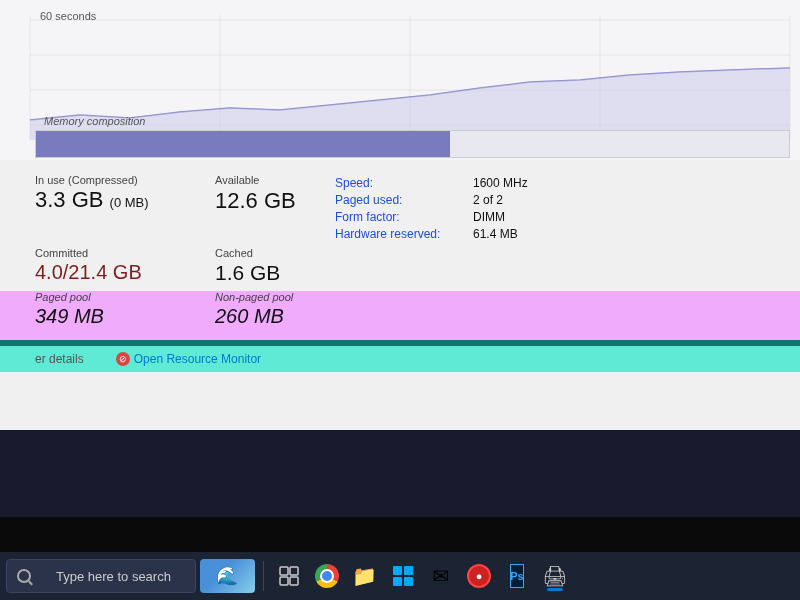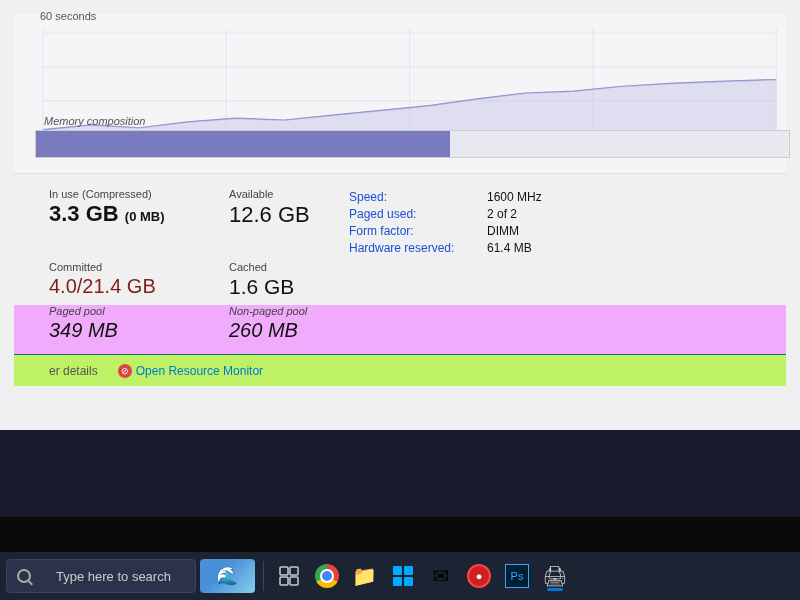--- a/index.html
+++ b/index.html
@@ -10,21 +10,21 @@
       background: #1a1a2e;
       font-family: 'Segoe UI', Arial, sans-serif;
     }
 
     
     .main-content {
       width: 800px;
       height: 430px;
       background: #f0f0f0;
       position: relative;
-      padding: 14px;
+      padding: 0;
       overflow: hidden;
     }
 
     
     .graph-area {
       width: 100%;
       height: 160px;
       background: #f5f5f8;
       border-bottom: 1px solid #ddd;
       position: relative;
@@ -60,26 +60,26 @@
 
     .stat-label {
       font-size: 11px;
       color: #444;
       margin-bottom: 2px;
     }
 
     
     .bottom-links {
       height: 32px;
-      background: #bef264;
+      background: #5eead4;
       display: flex;
       align-items: center;
       padding: 0 35px;
-      gap: 20px;
-      border-top: 1px solid #0f766e;
+      gap: 32px;
+      border-top: 6px solid #0f766e;
     }
 
     .link-text {
       font-size: 12px;
       color: #555;
     }
 
     .link-blue {
       font-size: 12px;
       color: #0078d4;
@@ -235,25 +235,25 @@
       width: 24px; height: 24px;
       border-radius: 50%;
       background: #cc2222;
       border: 2px solid #ff4444;
       display: flex; align-items: center; justify-content: center;
       color: white; font-size: 11px; font-weight: bold;
     }
 
     
     .ps-icon {
-      width: 24px; height: 24px;
+      width: 14px; height: 24px;
       background: #001e36;
       border: 1px solid #31a8ff;
       display: flex; align-items: center; justify-content: center;
-      color: #31a8ff; font-size: 11px; font-weight: normal;
+      color: #31a8ff; font-size: 11px; font-weight: bold;
     }
 
     
     .printer-icon {
       font-size: 20px;
       color: #ccc;
     }
 
     .active-indicator {
       position: absolute;
@@ -346,21 +346,21 @@
     <div style="position:absolute;top:115px;left:44px;font-size:11px;color:#555;font-style:italic;">Memory composition</div>
 
     <div class="memory-comp-bar">
       <div class="mem-bar-used"></div>
     </div>
 
     <div class="stats-row-1">
 
       <div>
         <div class="stat-label">In use (Compressed)</div>
-        <div style="font-size:22px;font-weight:700;color:#111;line-height:1.1;">
+        <div style="font-size:22px;font-weight:400;color:#111;line-height:1.1;">
           <span>3.3 GB</span>
           <span style="font-size:13px;">(0 MB)</span>
         </div>
       </div>
 
       <div>
         <div class="stat-label">Available</div>
         <div style="font-size:22px;font-weight:300;color:#111;">12.6 GB</div>
       </div>
 

